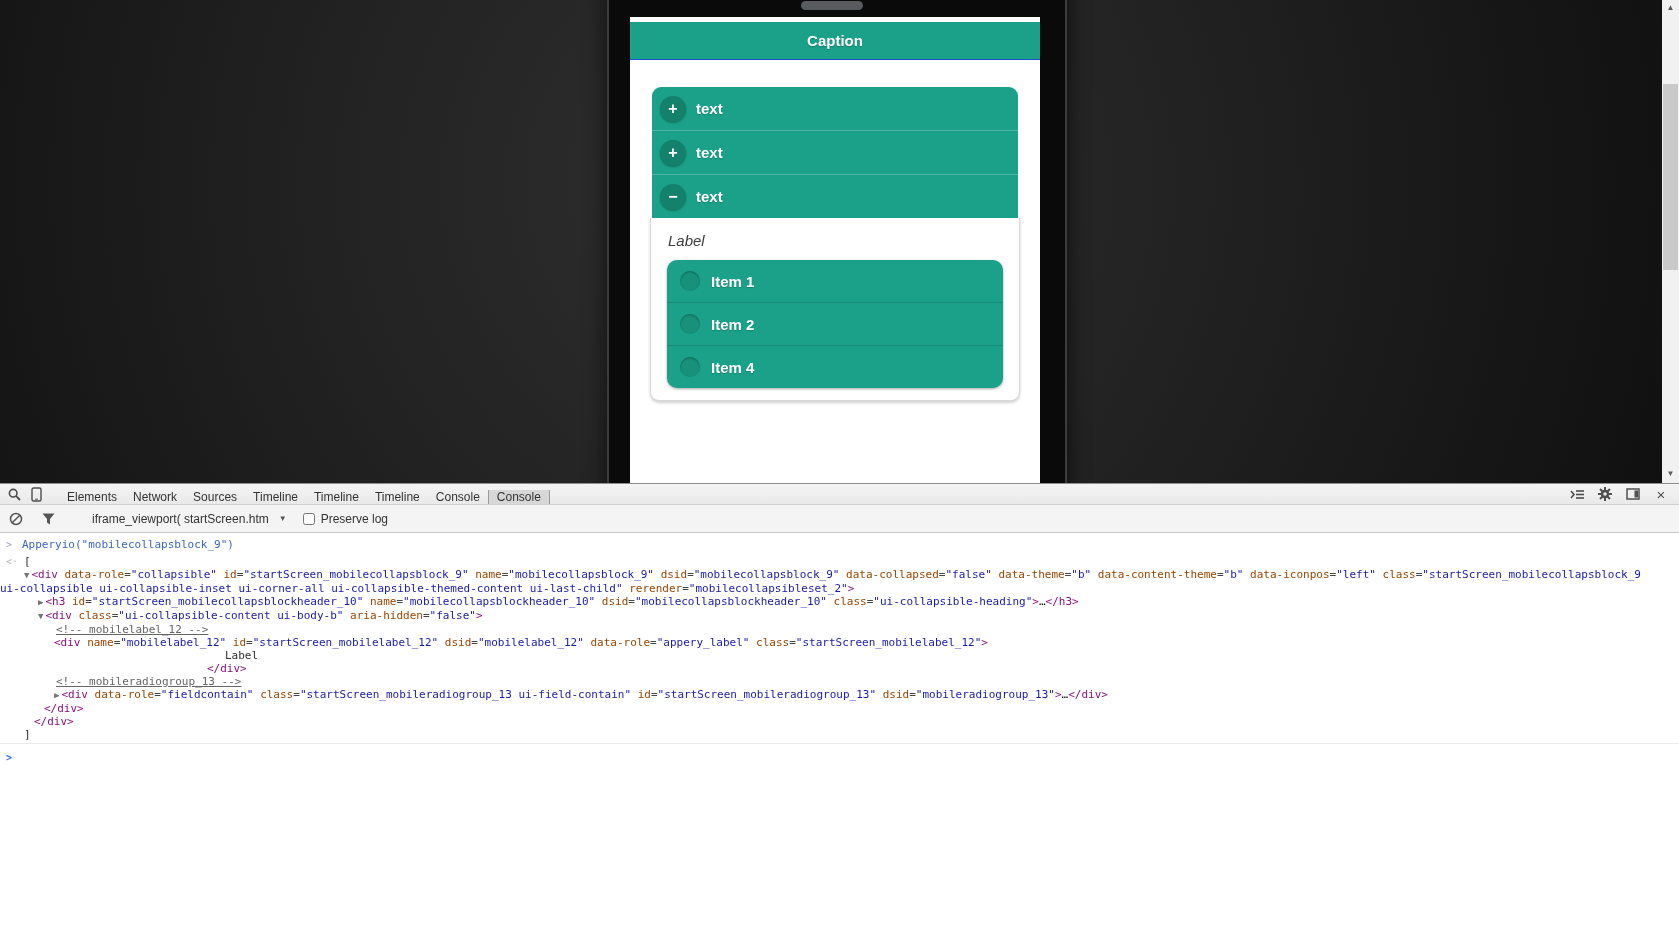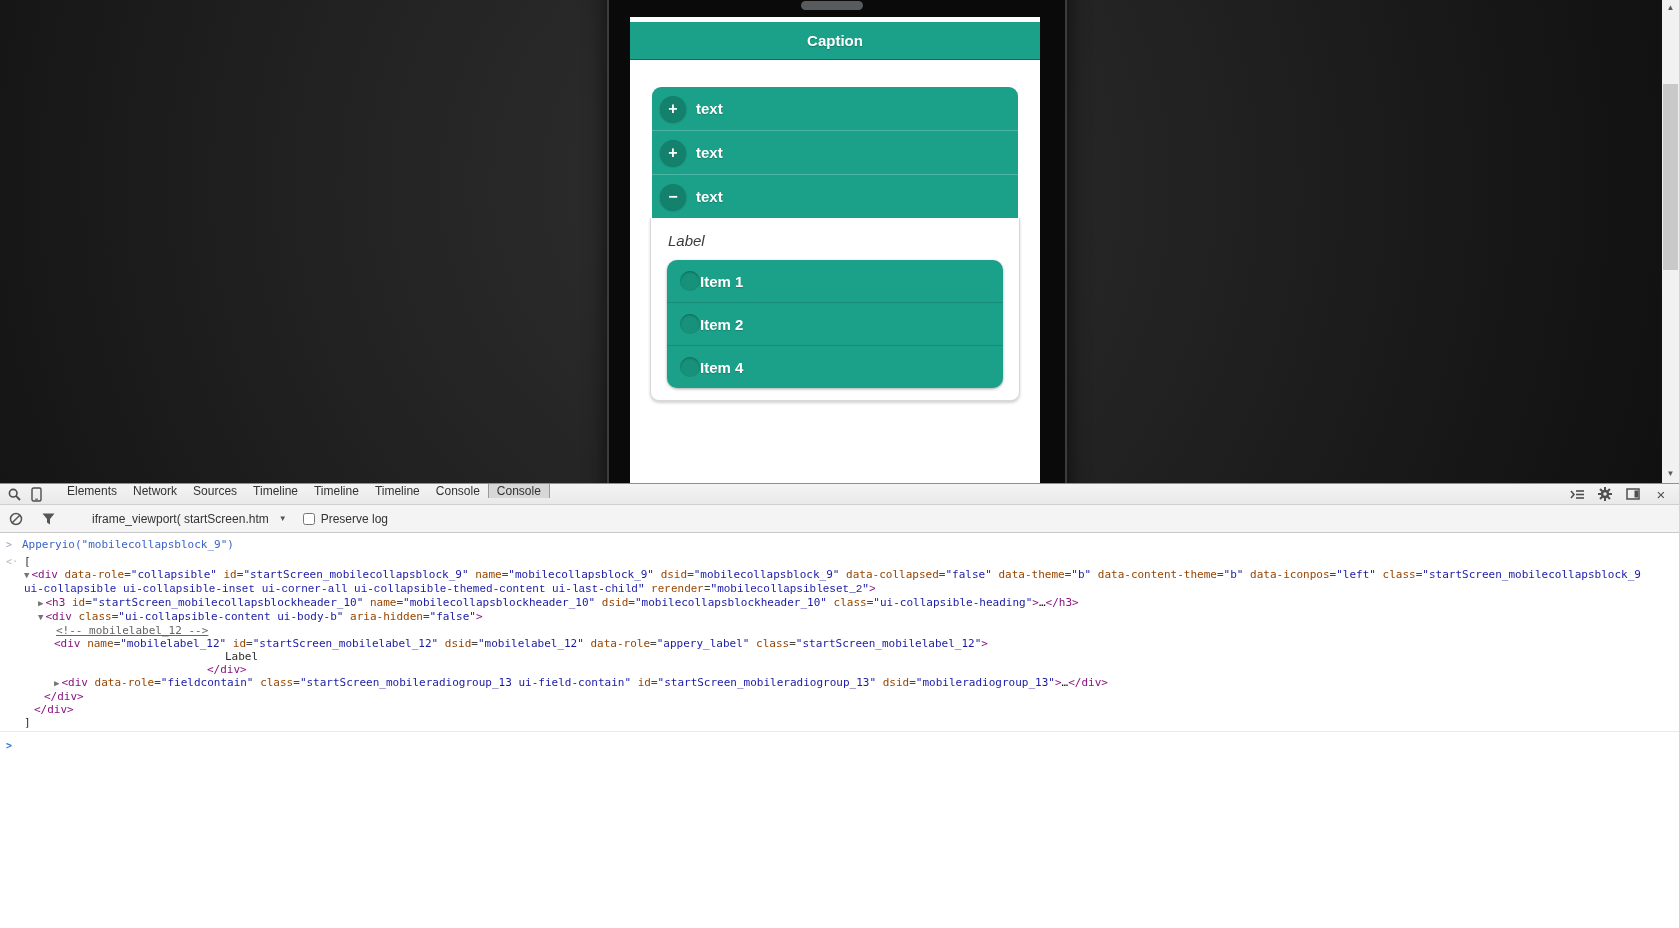--- a/index.html
+++ b/index.html
@@ -26,35 +26,35 @@
   .crow-label{color:#fff;font-weight:bold;font-size:15px;margin-left:10px;text-shadow:0 1px 1px rgba(0,0,0,.2);}
 
   .expanded-panel{margin:0 20px;border:1px solid #d8d8d8;border-top:none;border-radius:0 0 9px 9px;
     background:#fff;padding:14px 16px 12px 16px;box-shadow:0 2px 3px rgba(0,0,0,.18);}
   .label-text{font-style:italic;font-size:15px;color:#3c3c3c;margin:0 0 11px 1px;}
   .radio-card{background:#1BA189;border-radius:10px;box-shadow:0 1px 3px rgba(0,0,0,.35);overflow:hidden;}
   .rrow{height:42px;display:flex;align-items:center;padding-left:13px;cursor:pointer;}
   .rrow + .rrow{border-top:1px solid rgba(0,0,0,.13);}
   .rrow-radio{width:20px;height:20px;border-radius:50%;background:#17917A;flex:none;
     box-shadow:inset 0 1px 2px rgba(0,0,0,.3);}
-  .rrow-label{color:#fff;font-weight:bold;font-size:15px;text-shadow:0 1px 1px rgba(0,0,0,.2);}
+  .rrow-label{margin-left:11px;color:#fff;font-weight:bold;font-size:15px;text-shadow:0 1px 1px rgba(0,0,0,.2);}
 
   
   .vscroll{position:absolute;right:0;top:0;width:17px;height:483px;background:#f1f1f1;}
   .vs-btn{position:absolute;left:0;width:17px;height:15px;color:#5a5a5a;font-size:8px;
     display:flex;align-items:center;justify-content:center;cursor:pointer;}
   .vs-btn.up{top:0}.vs-btn.down{bottom:2px}
   .vs-thumb{position:absolute;left:1px;top:84px;width:15px;height:186px;background:#c9c9c9;cursor:pointer;}
 
   
   .devtools{position:absolute;left:0;top:483px;width:1679px;height:445px;background:#fff;}
   .dt-toolbar{height:20px;background:linear-gradient(#f4f4f4,#e9e9e9);border-top:1px solid #8f8f8f;
     border-bottom:1px solid #cfcfcf;display:flex;align-items:stretch;position:relative;}
   .ticon{display:flex;align-items:center;justify-content:center;width:22px;cursor:pointer;}
-  .dt-tabs{display:flex;align-items:flex-start;margin-left:12px;}
+  .dt-tabs{display:flex;align-items:flex-end;margin-left:12px;}
   .tab{display:flex;align-items:center;padding:0 8px;font-size:12px;color:#333;cursor:pointer;}
   .tab.active{background:#d7d7d7;border-left:1px solid #9a9a9a;border-right:1px solid #9a9a9a;}
   .dt-toolbar-right{margin-left:auto;display:flex;align-items:stretch;padding-right:4px;}
   .dt-toolbar-right .ticon{width:28px;}
   .close-x{font-size:15px;color:#4f4f4f;line-height:1;}
 
   .dt-filterbar{height:27px;background:#f4f4f4;border-bottom:1px solid #c9c9c9;
     display:flex;align-items:center;font-size:12px;color:#333;}
   .fb-icon{display:flex;align-items:center;justify-content:center;width:24px;margin-left:4px;cursor:pointer;}
   .frame-select{display:flex;align-items:center;margin-left:32px;cursor:pointer;}
@@ -219,27 +219,28 @@
       <label class="preserve">
         <input type="checkbox" style="">
         <span>Preserve log</span>
       </label>
     </div>
 
     <div class="dt-console" id="dt-console">
         <div class="cline input"><span class="gutter g-input">&gt;</span><span class="body" style="padding-left: 22px;"><span class="p-cmd">Apperyio("mobilecollapsblock_9")</span></span></div>
         <div class="cline result"><span class="gutter g-result">&lt;·</span><span class="body" style="padding-left: 24px;"><span class="p-txt">[</span></span></div>
         <div class="cline"><span class="body" style="padding-left: 24px;"><span class="p-tri">▼</span><span class="p-tag">&lt;div </span><span class="p-attr">data-role</span><span class="p-eq">=</span><span class="p-val">"collapsible"</span><span class="p-sp"> </span><span class="p-attr">id</span><span class="p-eq">=</span><span class="p-val">"startScreen_mobilecollapsblock_9"</span><span class="p-sp"> </span><span class="p-attr">name</span><span class="p-eq">=</span><span class="p-val">"mobilecollapsblock_9"</span><span class="p-sp"> </span><span class="p-attr">dsid</span><span class="p-eq">=</span><span class="p-val">"mobilecollapsblock_9"</span><span class="p-sp"> </span><span class="p-attr">data-collapsed</span><span class="p-eq">=</span><span class="p-val">"false"</span><span class="p-sp"> </span><span class="p-attr">data-theme</span><span class="p-eq">=</span><span class="p-val">"b"</span><span class="p-sp"> </span><span class="p-attr">data-content-theme</span><span class="p-eq">=</span><span class="p-val">"b"</span><span class="p-sp"> </span><span class="p-attr">data-iconpos</span><span class="p-eq">=</span><span class="p-val">"left"</span><span class="p-sp"> </span><span class="p-attr">class</span><span class="p-eq">=</span><span class="p-val">"startScreen_mobilecollapsblock_9</span></span></div>
-        <div class="cline"><span class="body" style="padding-left: 24px; font-family: Liberation Mono, monospace;"><span class="p-val">ui-collapsible ui-collapsible-inset ui-corner-all ui-collapsible-themed-content ui-last-child"</span><span class="p-sp"> </span><span class="p-attr">rerender</span><span class="p-eq">=</span><span class="p-val">"mobilecollapsibleset_2"</span><span class="p-tag">&gt;</span></span></div>
+        <div class="cline"><span class="body" style=""><span class="p-val">ui-collapsible ui-collapsible-inset ui-corner-all ui-collapsible-themed-content ui-last-child"</span><span class="p-sp"> </span><span class="p-attr">rerender</span><span class="p-eq">=</span><span class="p-val">"mobilecollapsibleset_2"</span><span class="p-tag">&gt;</span></span></div>
         <div class="cline"><span class="body" style="padding-left: 38px;"><span class="p-tri">▶</span><span class="p-tag">&lt;h3 </span><span class="p-attr">id</span><span class="p-eq">=</span><span class="p-val">"startScreen_mobilecollapsblockheader_10"</span><span class="p-sp"> </span><span class="p-attr">name</span><span class="p-eq">=</span><span class="p-val">"mobilecollapsblockheader_10"</span><span class="p-sp"> </span><span class="p-attr">dsid</span><span class="p-eq">=</span><span class="p-val">"mobilecollapsblockheader_10"</span><span class="p-sp"> </span><span class="p-attr">class</span><span class="p-eq">=</span><span class="p-val">"ui-collapsible-heading"</span><span class="p-tag">&gt;</span><span class="p-dots">…</span><span class="p-tag">&lt;/h3&gt;</span></span></div>
         <div class="cline"><span class="body" style="padding-left: 38px;"><span class="p-tri">▼</span><span class="p-tag">&lt;div </span><span class="p-attr">class</span><span class="p-eq">=</span><span class="p-val">"ui-collapsible-content ui-body-b"</span><span class="p-sp"> </span><span class="p-attr">aria-hidden</span><span class="p-eq">=</span><span class="p-val">"false"</span><span class="p-tag">&gt;</span></span></div>
         <div class="cline"><span class="body" style="padding-left: 56px;"><span class="p-com">&lt;!-- mobilelabel_12 --&gt;</span></span></div>
         <div class="cline"><span class="body" style="padding-left: 54px;"><span class="p-tag">&lt;div </span><span class="p-attr">name</span><span class="p-eq">=</span><span class="p-val">"mobilelabel_12"</span><span class="p-sp"> </span><span class="p-attr">id</span><span class="p-eq">=</span><span class="p-val">"startScreen_mobilelabel_12"</span><span class="p-sp"> </span><span class="p-attr">dsid</span><span class="p-eq">=</span><span class="p-val">"mobilelabel_12"</span><span class="p-sp"> </span><span class="p-attr">data-role</span><span class="p-eq">=</span><span class="p-val">"appery_label"</span><span class="p-sp"> </span><span class="p-attr">class</span><span class="p-eq">=</span><span class="p-val">"startScreen_mobilelabel_12"</span><span class="p-tag">&gt;</span></span></div>
         <div class="cline"><span class="body" style="padding-left: 225px;"><span class="p-txt">Label</span></span></div>
         <div class="cline"><span class="body" style="padding-left: 207px;"><span class="p-tag">&lt;/div&gt;</span></span></div>
+        <div class="cline"><span class="body" style="padding-left: 56px;"><span class="p-com">&lt;!-- mobileradiogroup_13 --&gt;</span></span></div>
         <div class="cline"><span class="body" style="padding-left: 54px;"><span class="p-tri">▶</span><span class="p-tag">&lt;div </span><span class="p-attr">data-role</span><span class="p-eq">=</span><span class="p-val">"fieldcontain"</span><span class="p-sp"> </span><span class="p-attr">class</span><span class="p-eq">=</span><span class="p-val">"startScreen_mobileradiogroup_13 ui-field-contain"</span><span class="p-sp"> </span><span class="p-attr">id</span><span class="p-eq">=</span><span class="p-val">"startScreen_mobileradiogroup_13"</span><span class="p-sp"> </span><span class="p-attr">dsid</span><span class="p-eq">=</span><span class="p-val">"mobileradiogroup_13"</span><span class="p-tag">&gt;</span><span class="p-dots">…</span><span class="p-tag">&lt;/div&gt;</span></span></div>
         <div class="cline"><span class="body" style="padding-left: 44px;"><span class="p-tag">&lt;/div&gt;</span></span></div>
         <div class="cline"><span class="body" style="padding-left: 34px;"><span class="p-tag">&lt;/div&gt;</span></span></div>
         <div class="cline hr"><span class="body" style="padding-left: 24px;"><span class="p-txt">]</span></span></div>
         <div class="cline prompt"><span class="gutter g-prompt">&gt;</span><span class="body" style="padding-left: 22px;"></span></div>
       </div>
   </div>
 
 </div>
 

